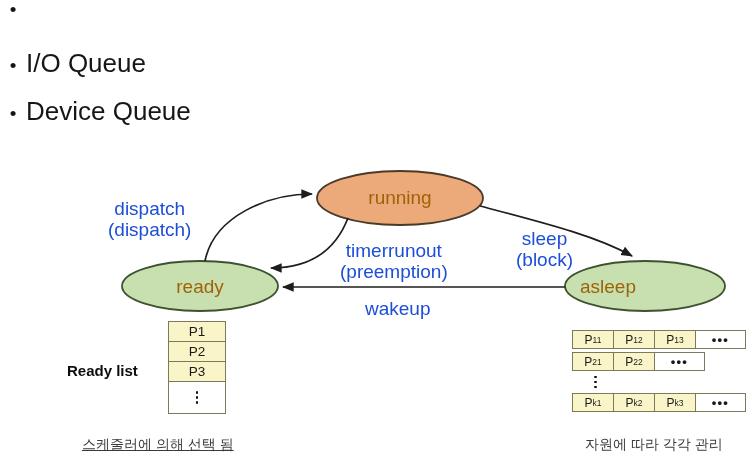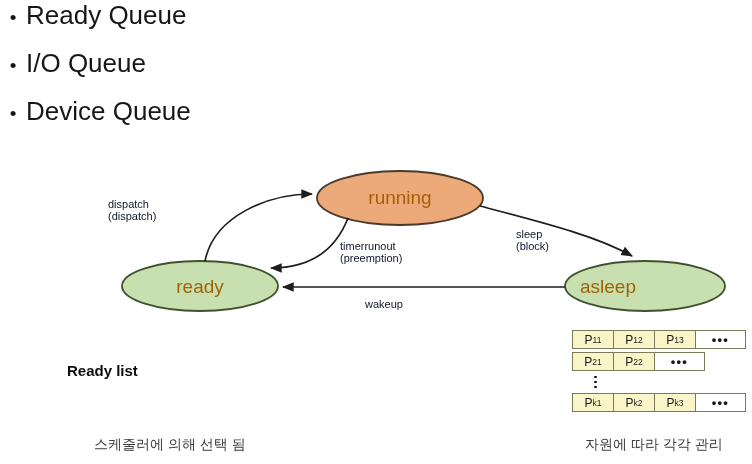--- a/index.html
+++ b/index.html
@@ -59,24 +59,25 @@
 
   .node-label {
     position: absolute;
     font-size: 19px;
     color: #a16207;
     white-space: nowrap;
     transform: translate(-50%, -50%);
   }
   .edge-label {
     position: absolute;
-    font-size: 11px;
+    font-size: 19px;
     line-height: 1.12;
-    color: #0f172a;
+    color: #1d4ed8;
     white-space: nowrap;
+    text-align: center;
   }
 
   
   .list-title {
     position: absolute;
     font-size: 15px;
     font-weight: bold;
     color: #0d0d0d;
     white-space: nowrap;
   }
@@ -176,21 +177,20 @@
     color: #3b3b3b;
     white-space: nowrap;
   }
 </style>
 </head>
 <body>
 
 <ul id="bullet-list">
   <li class="bullet-item">
     <span class="bullet-dot">•</span>
-    <span class="bullet-text">Ready Queue</span>
   </li>
   <li class="bullet-item">
     <span class="bullet-dot">•</span>
     <span class="bullet-text">I/O Queue</span>
   </li>
   <li class="bullet-item">
     <span class="bullet-dot">•</span>
     <span class="bullet-text">Device Queue</span>
   </li>
 </ul>
@@ -235,20 +235,32 @@
 
   <div class="edge-label" style="left:340px; top:90px;">
     <div>timerrunout</div>
     <div>(preemption)</div>
   </div>
 
   <div class="edge-label" style="left:365px; top:148px;">wakeup</div>
 
   <div class="list-title" style="left:67px; top:212px;">Ready list</div>
 
+  <div id="ready-list">
+    <div class="ready-cell">P1</div>
+    <div class="ready-cell">P2</div>
+    <div class="ready-cell">P3</div>
+    <div class="ready-cell empty">
+      <span class="vdots">
+          <i></i>
+          <i></i>
+          <i></i>
+        </span>
+    </div>
+  </div>
 
 
   <div id="blocked-lists">
 
     <div class="blocked-row">
       <div class="bcell">
         <span>P</span>
           <sub>11</sub>
       </div>
       <div class="bcell">
@@ -293,16 +305,16 @@
       </div>
       <div class="bcell">
         <span>P</span>
           <sub>k3</sub>
       </div>
       <div class="bcell-dots">•••</div>
     </div>
 
   </div>
 
-  <div class="caption" style="left:94px; top:286px;">스케줄러에 의해 선택 됨</div>
+  <div class="caption" style="left:82px; top:286px;text-decoration:underline;">스케줄러에 의해 선택 됨</div>
   <div class="caption" style="left:585px; top:286px;">자원에 따라 각각 관리</div>
 
 </div>
 
 </body></html>

